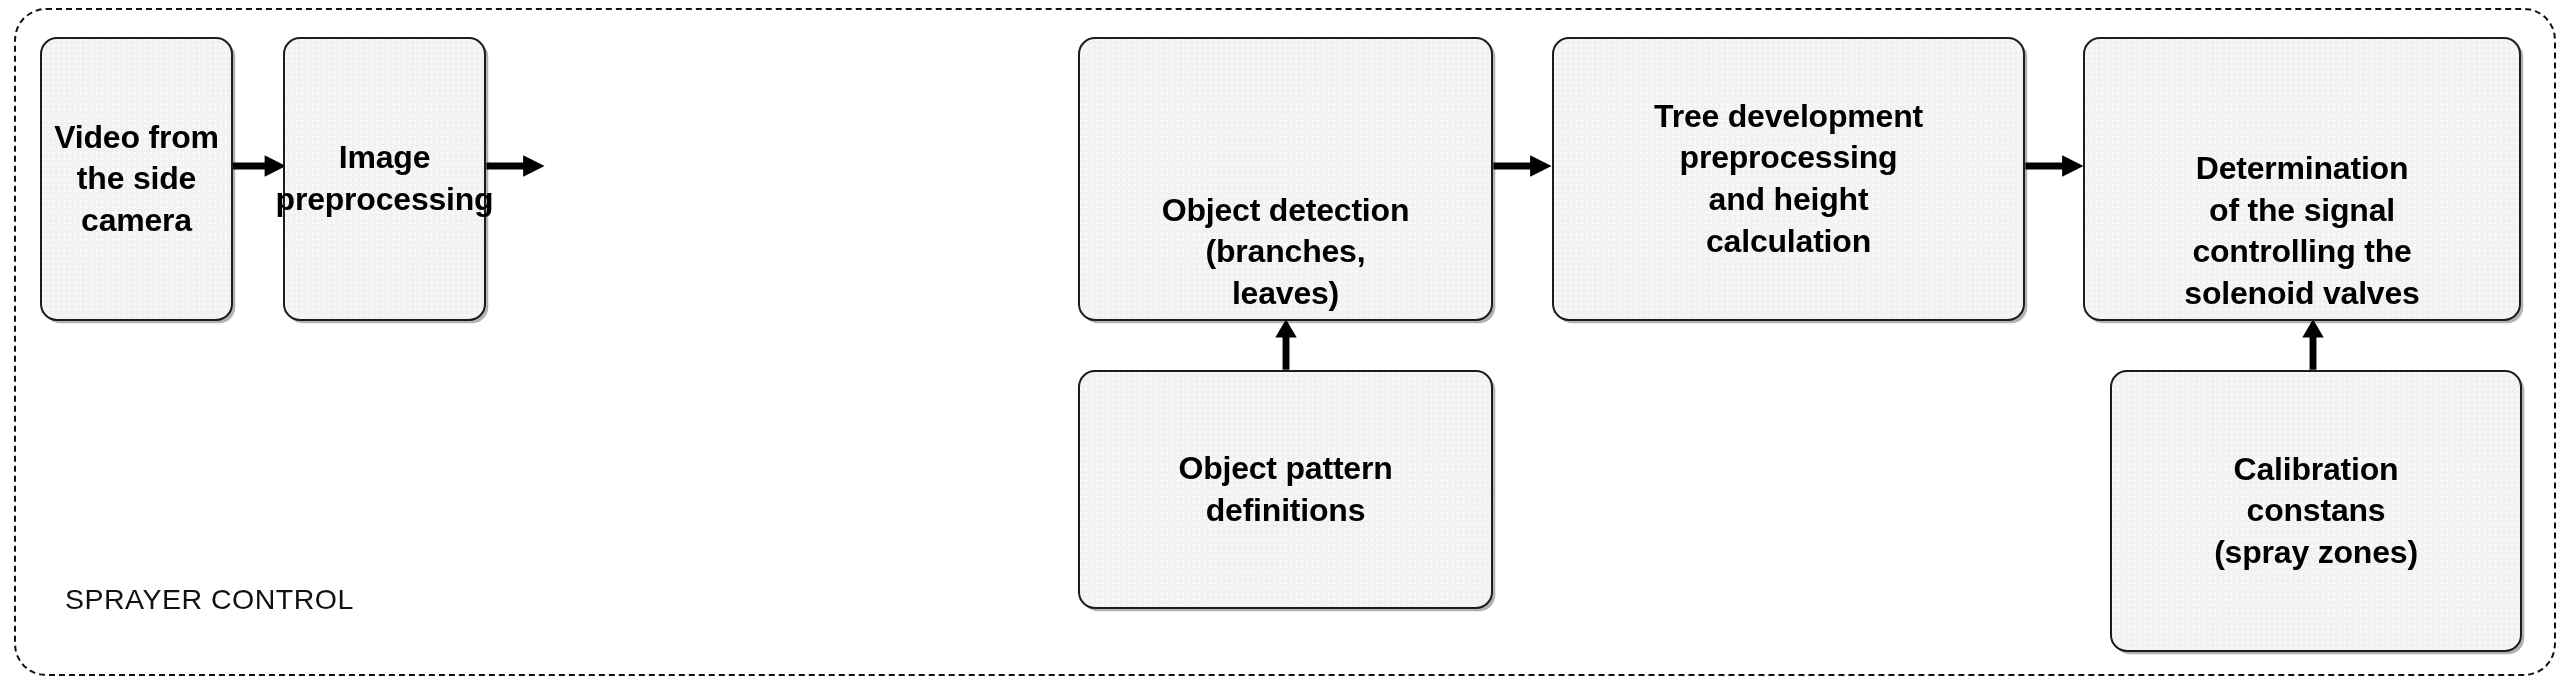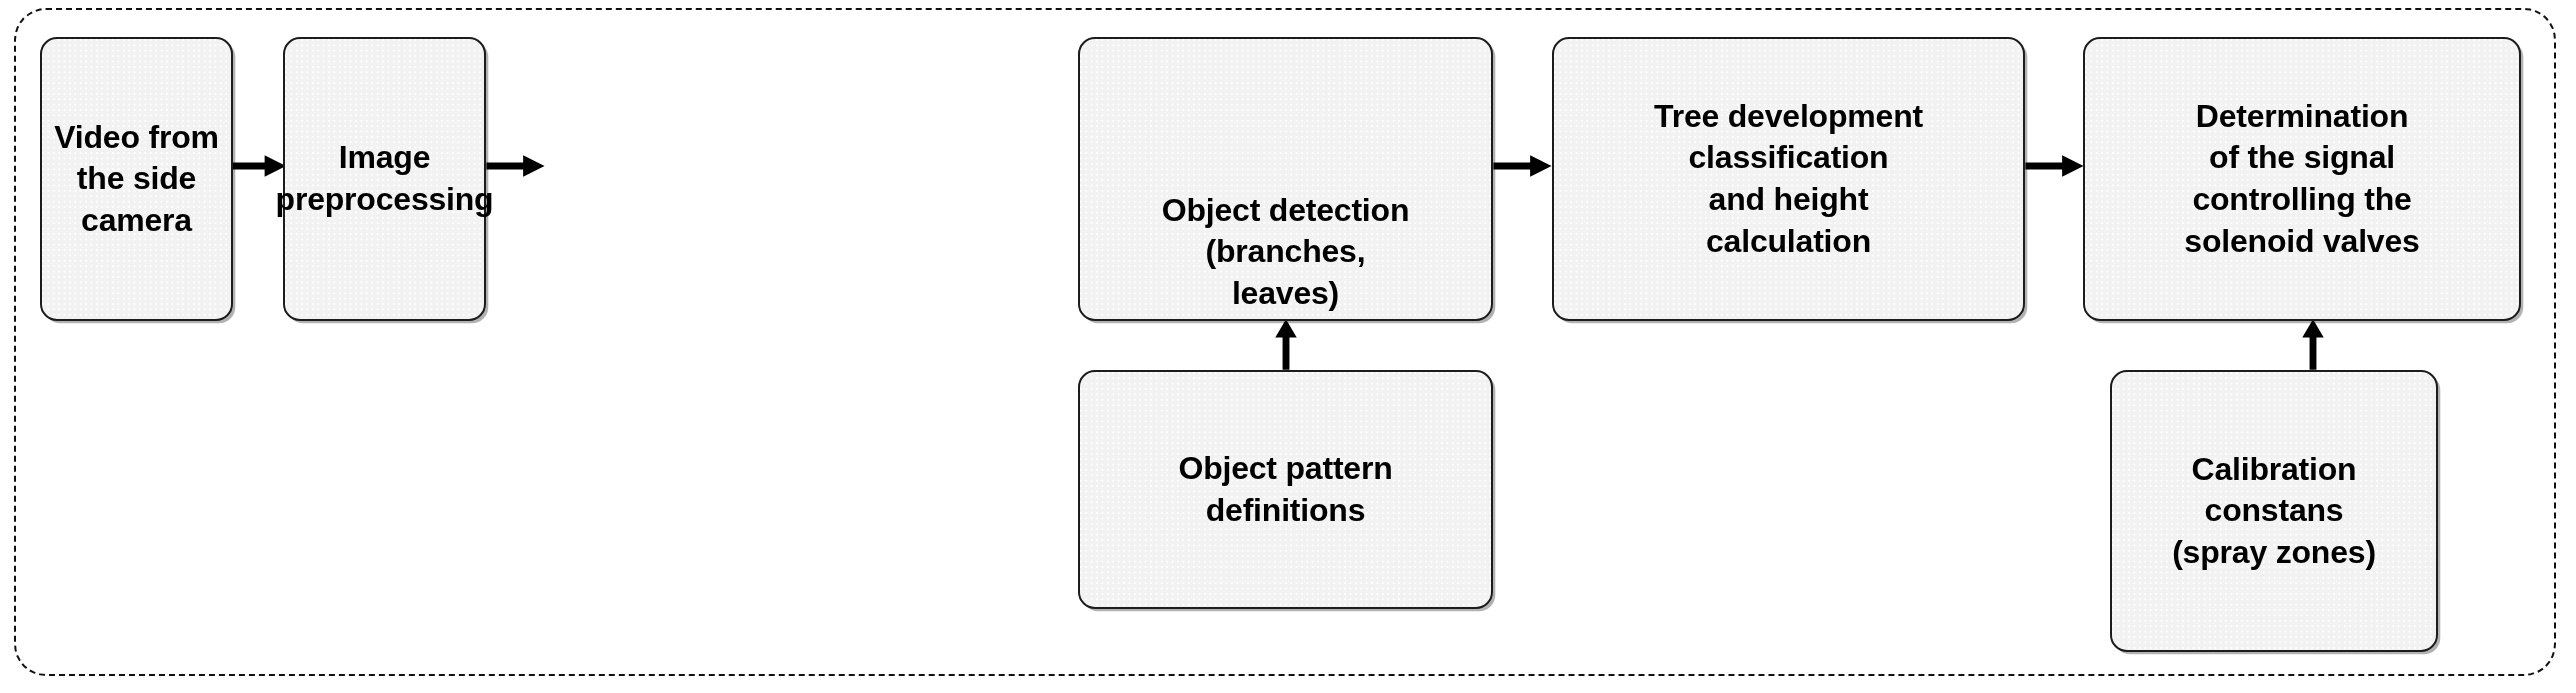--- a/index.html
+++ b/index.html
@@ -86,20 +86,21 @@
   }
   .arrow-h svg, .arrow-v svg { display: block; overflow: visible; }
 </style>
 </head>
 <body>
 
 <div id="canvas">
 
   <div class="system-boundary"></div>
 
+  <div class="system-label">SPRAYER CONTROL</div>
 
   <div class="arrow-h" style="left:231px; top:153px; width:55px;">
     <svg width="55" height="26" viewBox="0 0 72 34">
       <line x1="0" y1="17" x2="48" y2="17" stroke="#000000" stroke-width="9"></line>
       <polygon points="44,3 72,17 44,31" fill="#000000"></polygon>
     </svg>
   </div>
 
   <div class="arrow-h" style="left:486px; top:153px; width:59px;">
     <svg width="59" height="26" viewBox="0 0 76 34">
@@ -145,33 +146,33 @@
       <span class="node-label" style="font-size: 32px;">Image
 preprocessing</span>
     </div>
     <div class="node" style="left: 1078px; top: 37px; width: 415px; height: 284px; align-items: flex-end;">
       <span class="node-label" style="font-size: 32px;">Object detection
 (branches,
 leaves)</span>
     </div>
     <div class="node" style="left: 1552px; top: 37px; width: 473px; height: 284px;">
       <span class="node-label" style="font-size: 32px;">Tree development
-classification
+preprocessing
 and height
 calculation</span>
     </div>
-    <div class="node" style="left: 2083px; top: 37px; width: 438px; height: 284px;">
+    <div class="node" style="left: 2083px; top: 37px; width: 438px; height: 284px; align-items: flex-end;">
       <span class="node-label" style="font-size: 32px;">Determination
 of the signal
 controlling the
 solenoid valves</span>
     </div>
     <div class="node" style="left: 1078px; top: 370px; width: 415px; height: 239px;">
       <span class="node-label" style="font-size: 32px;">Object pattern
 definitions</span>
     </div>
-    <div class="node" style="left: 2110px; top: 370px; width: 328px; height: 282px;">
+    <div class="node" style="left: 2110px; top: 370px; width: 412px; height: 282px;">
       <span class="node-label" style="font-size: 32px;">Calibration
 constans
 (spray zones)</span>
     </div>
   </div>
 
 
 </body></html>

